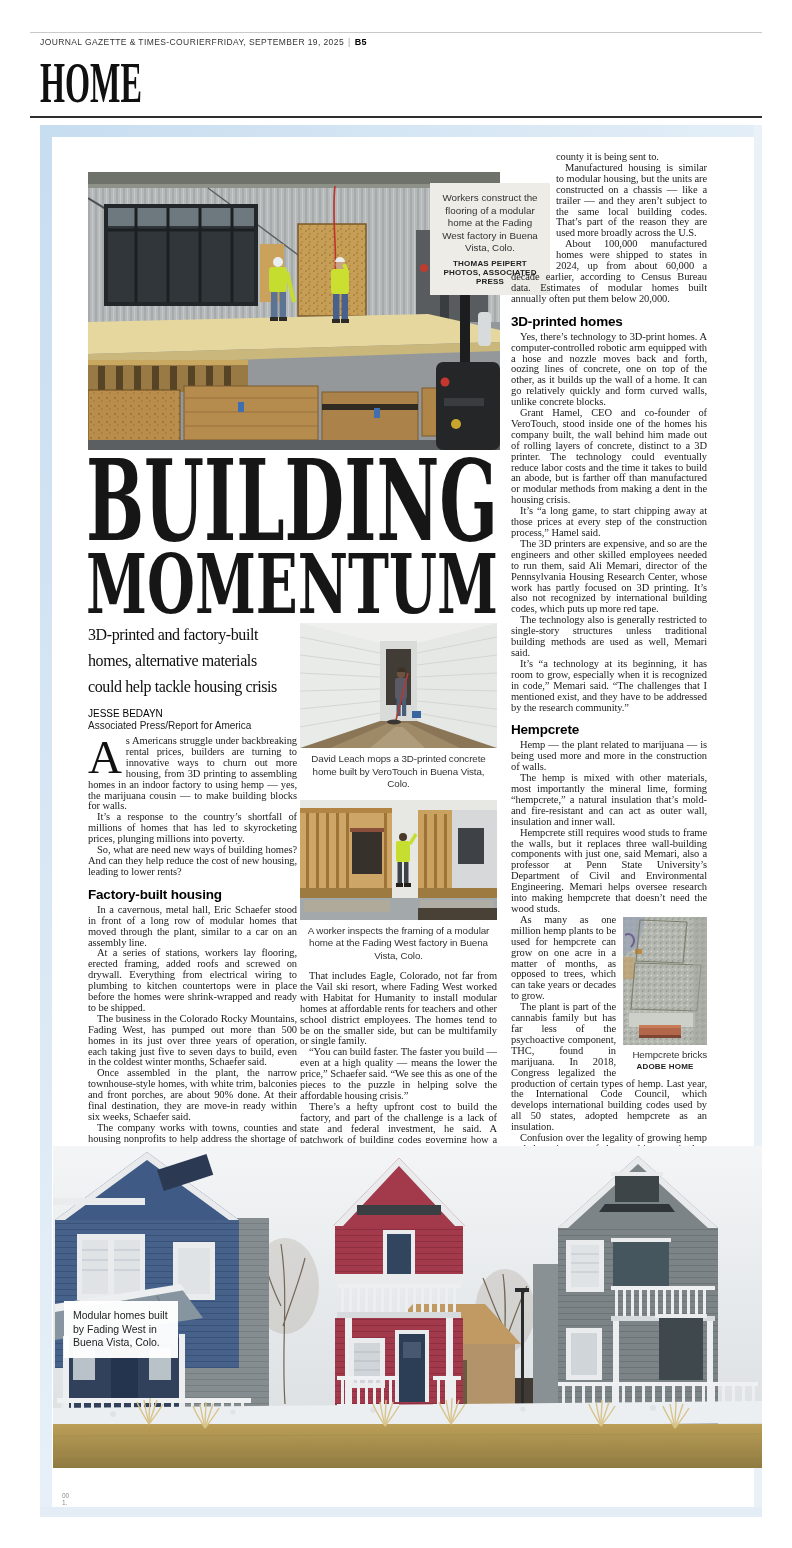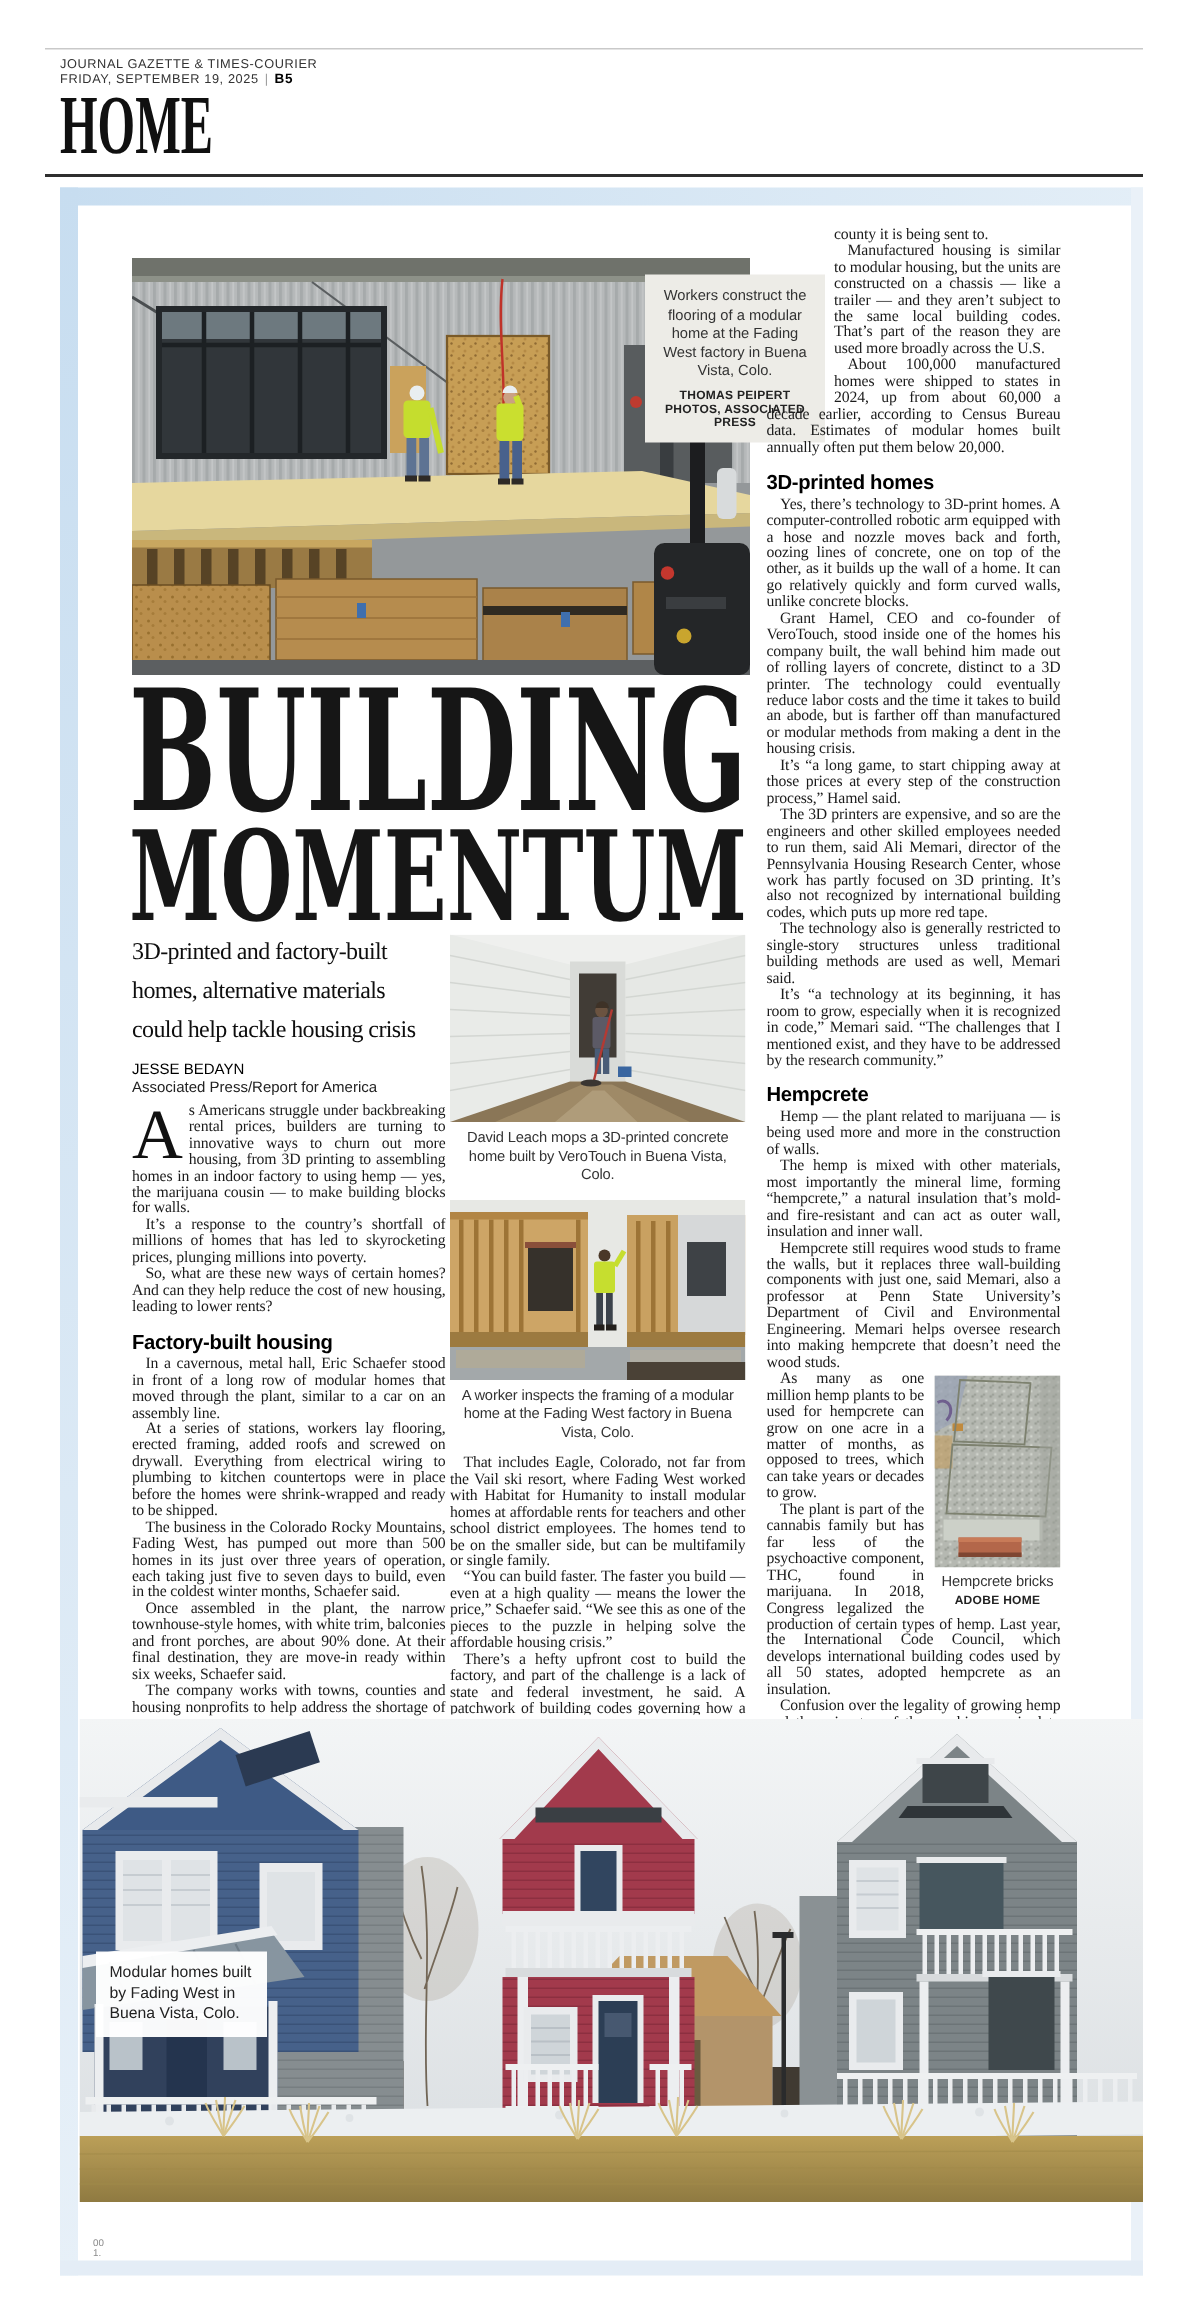--- a/index.html
+++ b/index.html
@@ -2,21 +2,21 @@
 <html><head>
 <meta charset="utf-8">
 <style>
   html,body{margin:0;padding:0;background:#fff;}
   .page{position:relative;width:792px;height:1548px;background:#fff;overflow:hidden;
         font-family:"Liberation Serif",serif;color:#1c1c1c;}
   .abs{position:absolute;}
   
   .hairline{position:absolute;left:30px;right:30px;top:32px;height:1px;background:#c9c9c9;}
   .masthead{position:absolute;left:40px;right:30px;top:37px;display:flex;
-            font-family:"Liberation Sans",sans-serif;font-size:8.5px;letter-spacing:.4px;color:#333;flex-direction:column;}
+            font-family:"Liberation Sans",sans-serif;font-size:8.5px;letter-spacing:.4px;color:#333;}
   .masthead .pg{font-weight:bold;color:#000;font-size:9px;}
   .masthead .sep{color:#999;padding:0 4px;}
   .rule{position:absolute;left:30px;right:30px;top:116px;height:2px;background:#2e2e2e;}
   .home-svg text{font-family:"Liberation Serif",serif;font-weight:bold;fill:#101010;}
   
   .fr{position:absolute;background:#cfe2f2;}
   
   .hl-svg text{font-family:"DejaVu Serif",serif;font-weight:bold;fill:#161616;}
   .subhead{position:absolute;left:88px;top:622px;width:228px;font-size:16px;line-height:26px;
            letter-spacing:-.4px;color:#0e0e0e;}
@@ -31,21 +31,21 @@
           letter-spacing:-.2px;color:#000;}
   .dropcap{float:left;font-size:47px;line-height:38px;padding:2px 4px 0 0;color:#111;}
   .spacer{float:left;width:45px;height:110px;}
   
   .cap{font-family:"Liberation Sans",sans-serif;font-size:9.8px;line-height:12.5px;color:#333;text-align:center;}
   .credit{font-family:"Liberation Sans",sans-serif;font-size:8px;font-weight:bold;letter-spacing:.2px;color:#222;text-align:center;}
   .capbox{position:absolute;left:430px;top:183px;width:104px;background:#edece7;padding:9px 8px;}
   .capbox .credit{margin-top:4px;}
   .midcap{margin:5px 5px 9px;}
   .hemp-float{float:right;width:84px;margin:2px 0 2px 7px;}
-  .hemp-float .cap{margin-top:4px;}
+  .hemp-float .cap{margin-top:4px;text-align:right;}
   .hemp-float .credit{margin-top:1px;}
   .photo{display:block;}
   .bottom-capbox{position:absolute;left:64px;top:1301px;width:96px;background:rgba(255,255,255,.97);
                  padding:8px 9px;font-family:"Liberation Sans",sans-serif;font-size:10.5px;line-height:13.5px;color:#222;}
   .pgmark{position:absolute;left:62px;top:1492px;font-family:"Liberation Sans",sans-serif;font-size:6.5px;line-height:7px;color:#8a8a8a;}
 </style>
 </head>
 <body>
 
 <div class="page">
@@ -249,21 +249,21 @@
   </div>
 
   <div class="byline">
     <div class="bn">JESSE BEDAYN</div>
     <div>Associated Press/Report for America</div>
   </div>
 
   <div class="col" style="left:88px;top:736px;width:209px;height:408px;">
     <p class="ni"><span class="dropcap">A</span><span>s Americans struggle under backbreaking rental prices, builders are turning to innovative ways to churn out more housing, from 3D printing to assembling homes in an indoor factory to using hemp — yes, the marijuana cousin — to make building blocks for walls.</span></p>
     <p>It’s a response to the country’s shortfall of millions of homes that has led to skyrocketing prices, plunging millions into poverty.</p>
-    <p>So, what are these new ways of certain homes? And can they help reduce the cost of new housing, leading to lower rents?</p>
+    <p>So, what are need new ways of building homes? And can they help reduce the cost of new housing, leading to lower rents?</p>
     <h3>Factory-built housing</h3>
     <p>In a cavernous, metal hall, Eric Schaefer stood in front of a long row of modular homes that moved through the plant, similar to a car on an assembly line.</p>
     <p>At a series of stations, workers lay flooring, erected framing, added roofs and screwed on drywall. Everything from electrical wiring to plumbing to kitchen countertops were in place before the homes were shrink-wrapped and ready to be shipped.</p>
     <p>The business in the Colorado Rocky Mountains, Fading West, has pumped out more than 500 homes in its just over three years of operation, each taking just five to seven days to build, even in the coldest winter months, Schaefer said.</p>
     <p>Once assembled in the plant, the narrow townhouse-style homes, with white trim, balconies and front porches, are about 90% done. At their final destination, they are move-in ready within six weeks, Schaefer said.</p>
     <p>The company works with towns, counties and housing nonprofits to help address the shortage of affordable homes, mostly for workers who’ve been squeezed out by sky-high prices in ritzy mountain towns.</p>
   </div>
 
   <div class="col" style="left:300px;top:623px;width:197px;height:520px;">
     <svg class="photo" width="197" height="125" viewBox="0 0 197 125">

